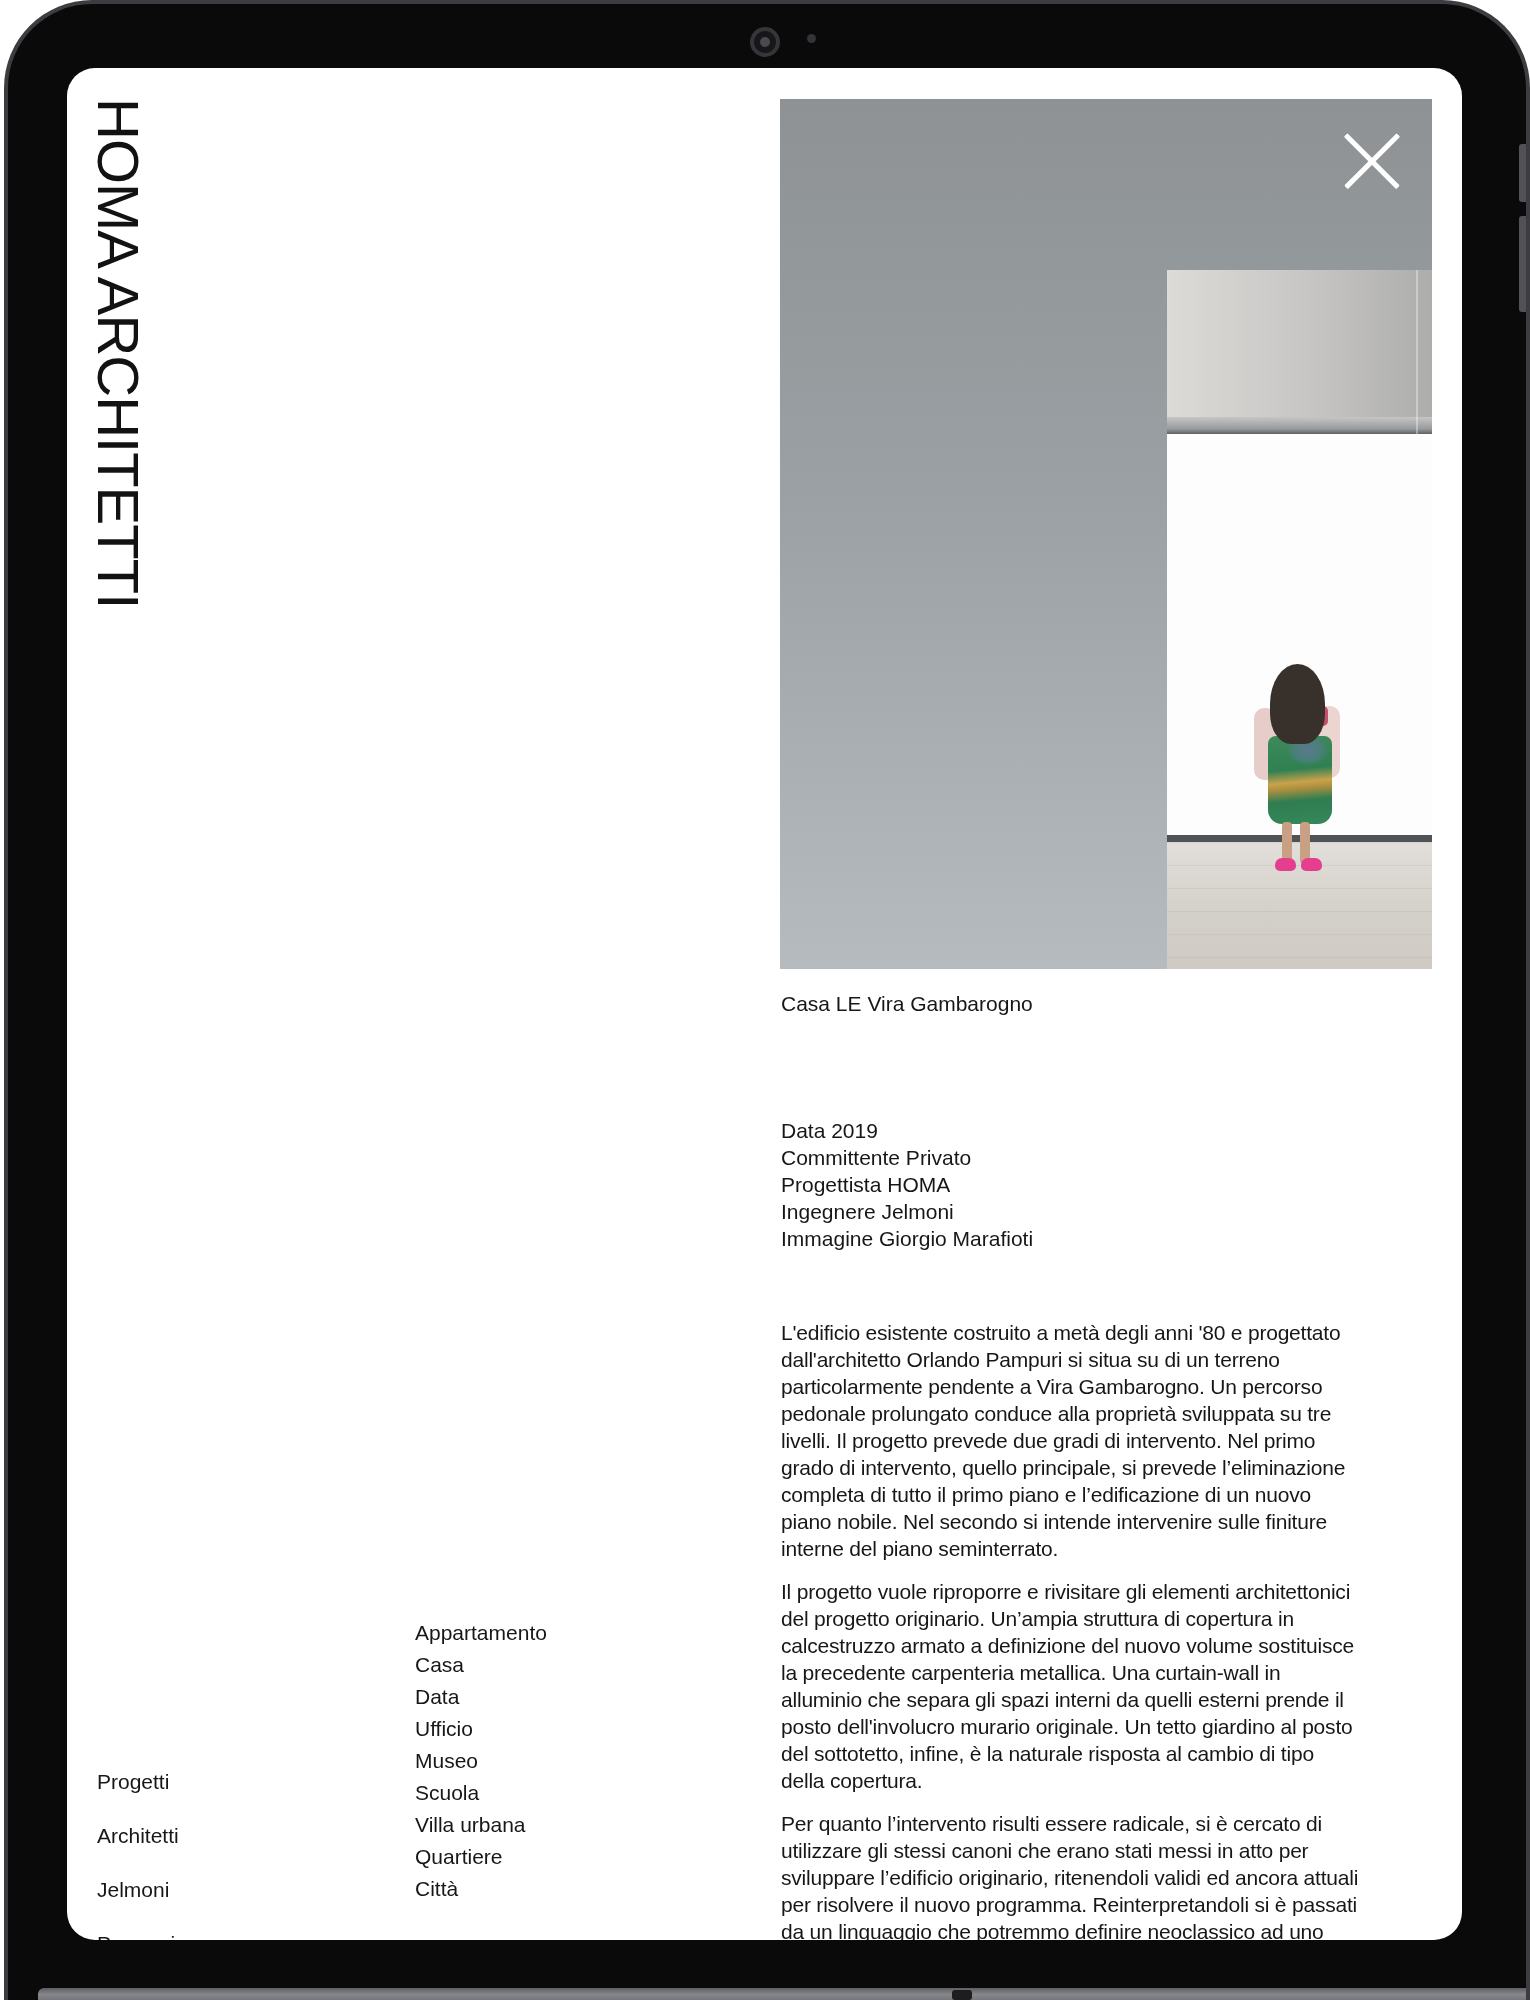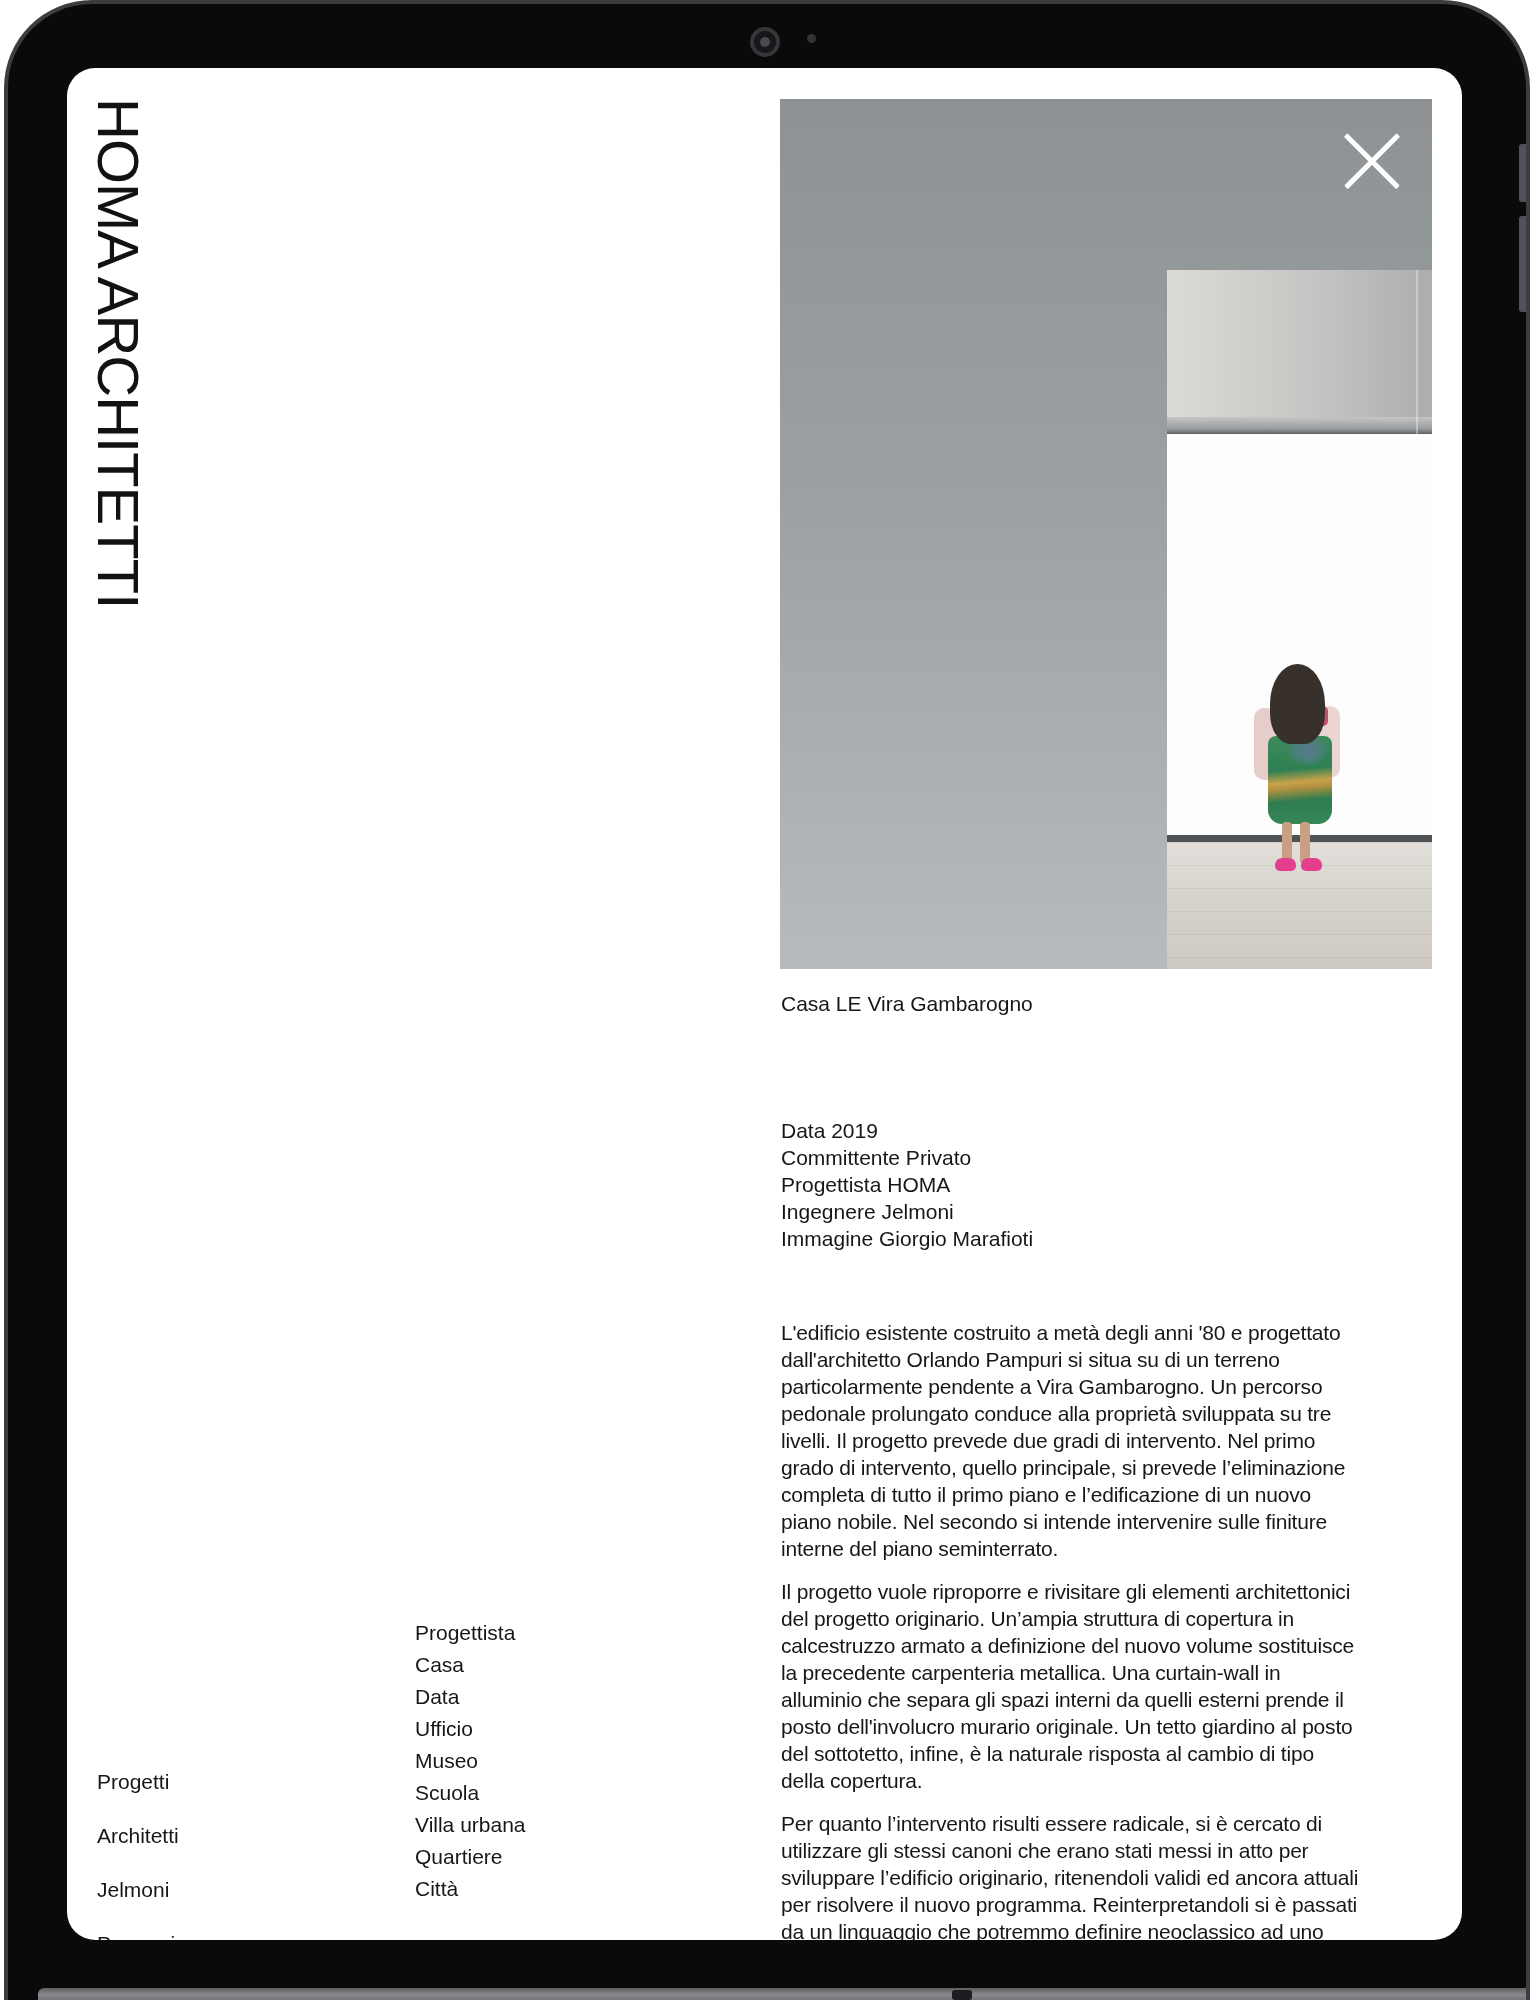--- a/index.html
+++ b/index.html
@@ -152,21 +152,21 @@
 del sottotetto, infine, è la naturale risposta al cambio di tipo
 della copertura.</p>
       <p>Per quanto l’intervento risulti essere radicale, si è cercato di
 utilizzare gli stessi canoni che erano stati messi in atto per
 sviluppare l’edificio originario, ritenendoli validi ed ancora attuali
 per risolvere il nuovo programma. Reinterpretandoli si è passati
 da un linguaggio che potremmo definire neoclassico ad uno</p>
     </div>
 
     <div class="cats">
-      <div class="cat">Progettista</div>
+      <div class="cat">Appartamento</div>
       <div class="cat">Casa</div>
       <div class="cat">Data</div>
       <div class="cat">Ufficio</div>
       <div class="cat">Museo</div>
       <div class="cat">Scuola</div>
       <div class="cat">Villa urbana</div>
       <div class="cat">Quartiere</div>
       <div class="cat">Città</div>
     </div>
 

